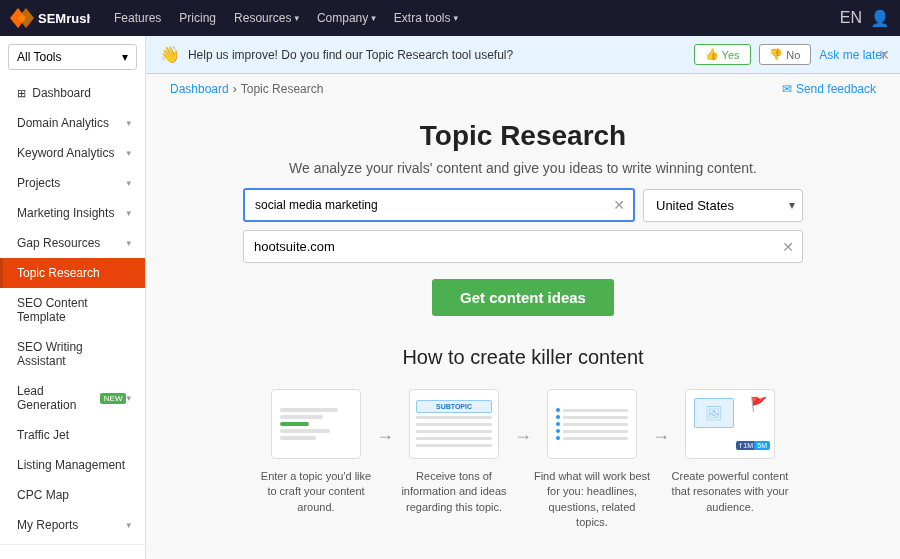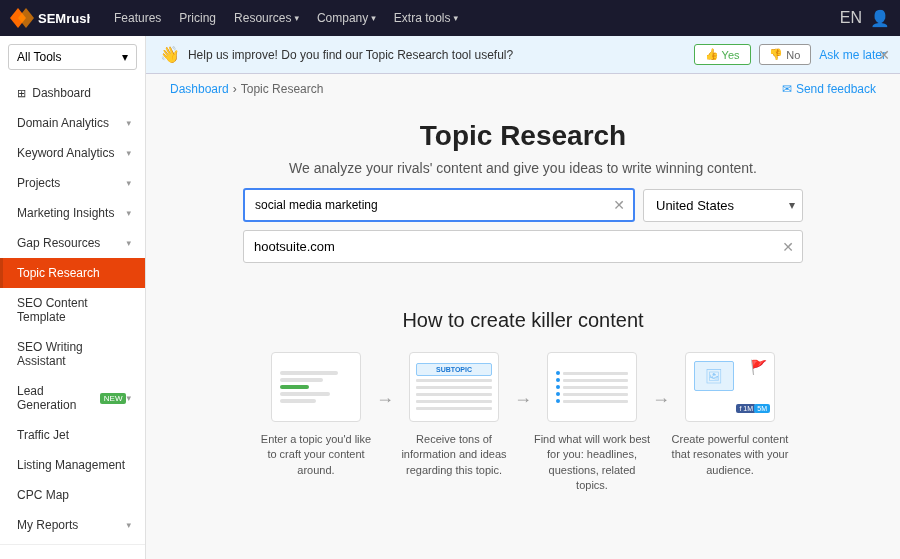--- a/index.html
+++ b/index.html
@@ -647,20 +647,21 @@
             </select>
             <span class="country-chevron">▾</span>
           </div>
         </div>
         <div class="domain-row">
           <div class="domain-input-wrapper">
             <input class="domain-input" type="text" value="hootsuite.com" style="">
             <span class="clear-icon">✕</span>
           </div>
         </div>
+        <button class="btn-get-ideas">Get content ideas</button>
       </div>
     </div>
 
     <div class="how-to-section">
       <h2 class="how-to-title">How to create killer content</h2>
       <div class="steps-row">
 
         <div class="step">
           <div class="step-illustration">
             <div class="illus-lines">

